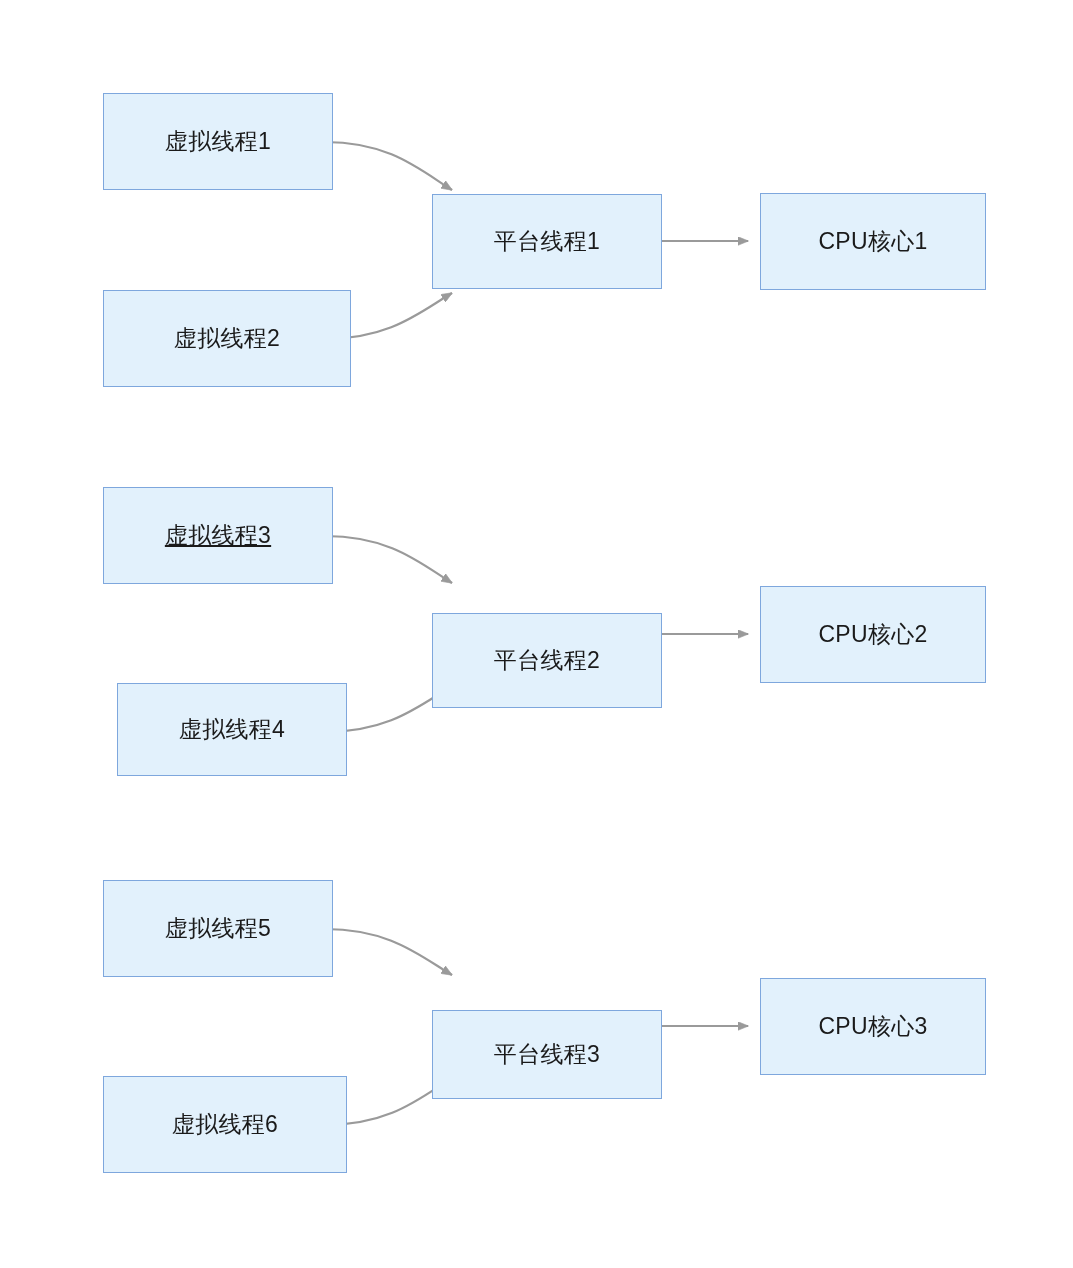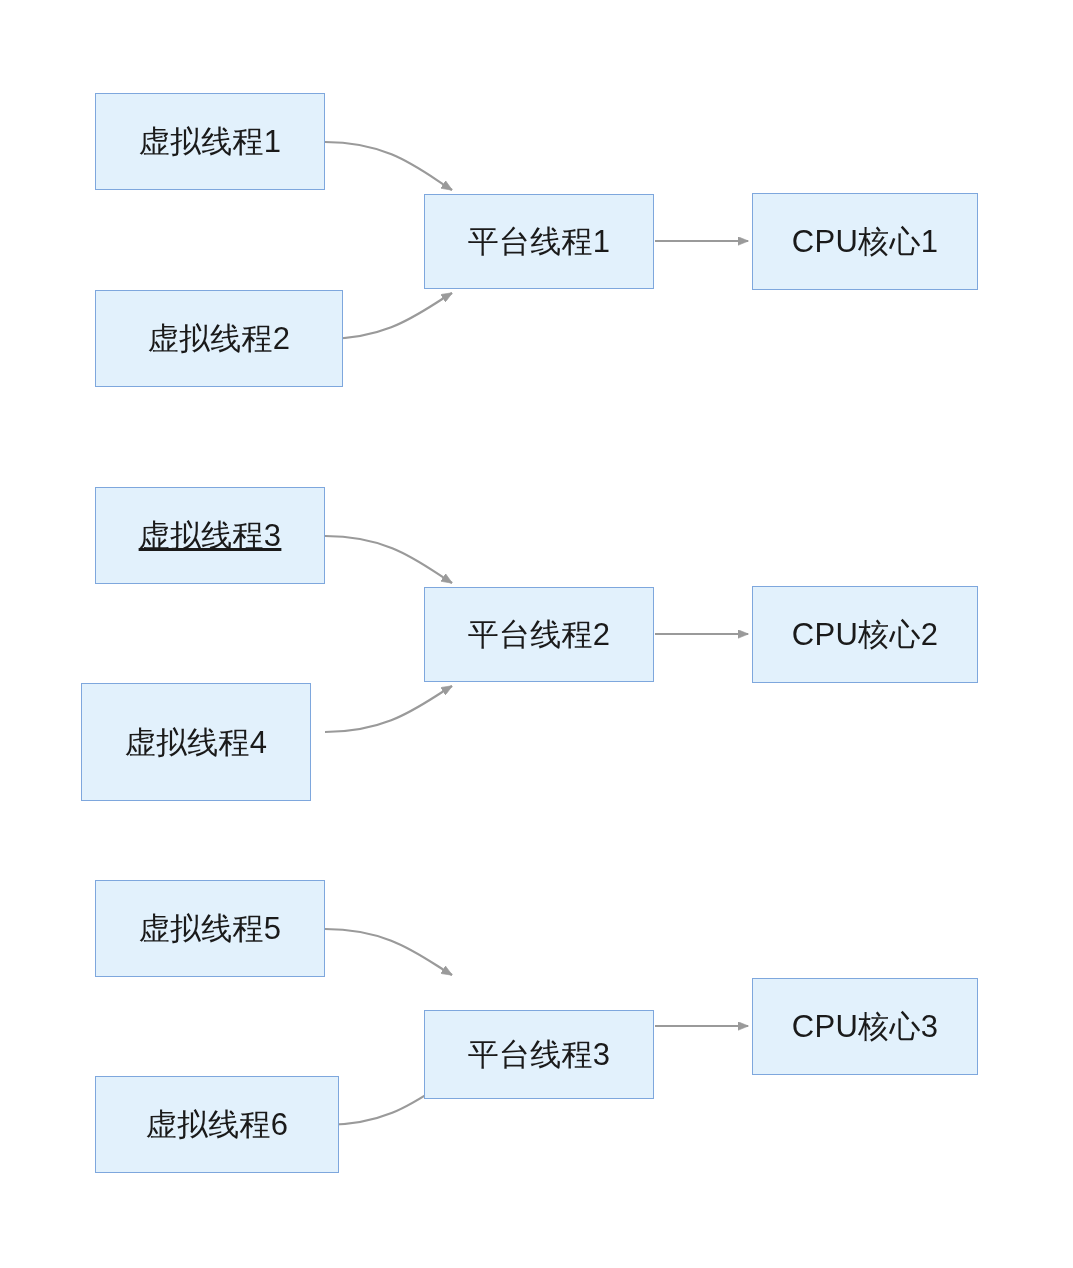--- a/index.html
+++ b/index.html
@@ -27,25 +27,26 @@
   }
   .node {
     position: absolute;
     box-sizing: border-box;
     background: #e2f1fc;
     border: 1.6px solid #7ea7dd;
     display: flex;
     align-items: center;
     justify-content: center;
     color: #1a1a1a;
-    font-size: 31px;
+    font-size: 23px;
     line-height: 1;
     letter-spacing: 0.3px;
     white-space: nowrap;
     z-index: 2;
+    margin-left: 8px;
   }
   .node .node-label {
     display: block;
   }
 </style>
 </head>
 <body>
 
 <div id="canvas">
 
@@ -78,24 +79,24 @@
   <div class="node" style="left:424px; top:194px; width:230px; height:95px;text-align:center;">
     <span class="node-label">平台线程1</span>
   </div>
   <div class="node" style="left:752px; top:193px; width:226px; height:97px;">
     <span class="node-label">CPU核心1</span>
   </div>
 
   <div class="node" style="left:95px; top:487px; width:230px; height:97px;text-decoration:underline;">
     <span class="node-label">虚拟线程3</span>
   </div>
-  <div class="node" style="left:81px; top:683px; width:230px; height:118px;">
+  <div class="node" style="left:109px; top:683px; width:230px; height:93px;">
     <span class="node-label">虚拟线程4</span>
   </div>
-  <div class="node" style="left:424px; top:587px; width:230px; height:95px;">
+  <div class="node" style="left:424px; top:613px; width:230px; height:95px;">
     <span class="node-label">平台线程2</span>
   </div>
   <div class="node" style="left:752px; top:586px; width:226px; height:97px;">
     <span class="node-label">CPU核心2</span>
   </div>
 
   <div class="node" style="left:95px; top:880px; width:230px; height:97px;">
     <span class="node-label">虚拟线程5</span>
   </div>
   <div class="node" style="left:95px; top:1076px; width:244px; height:97px;">

